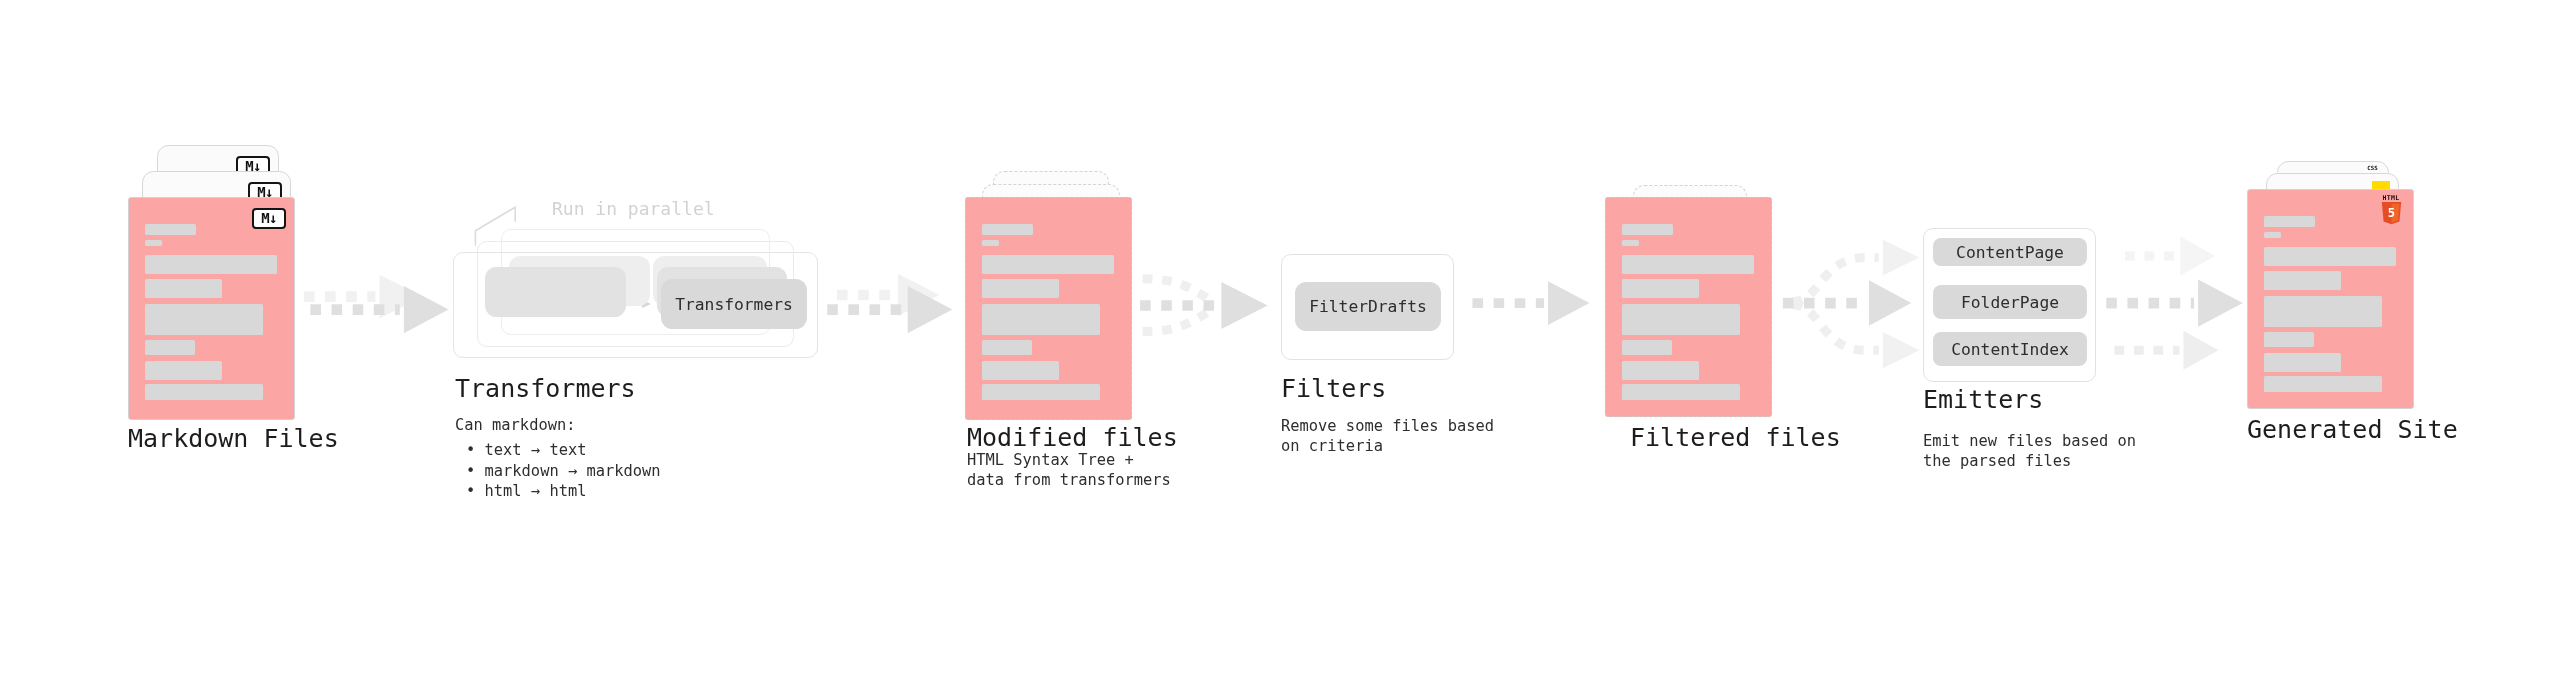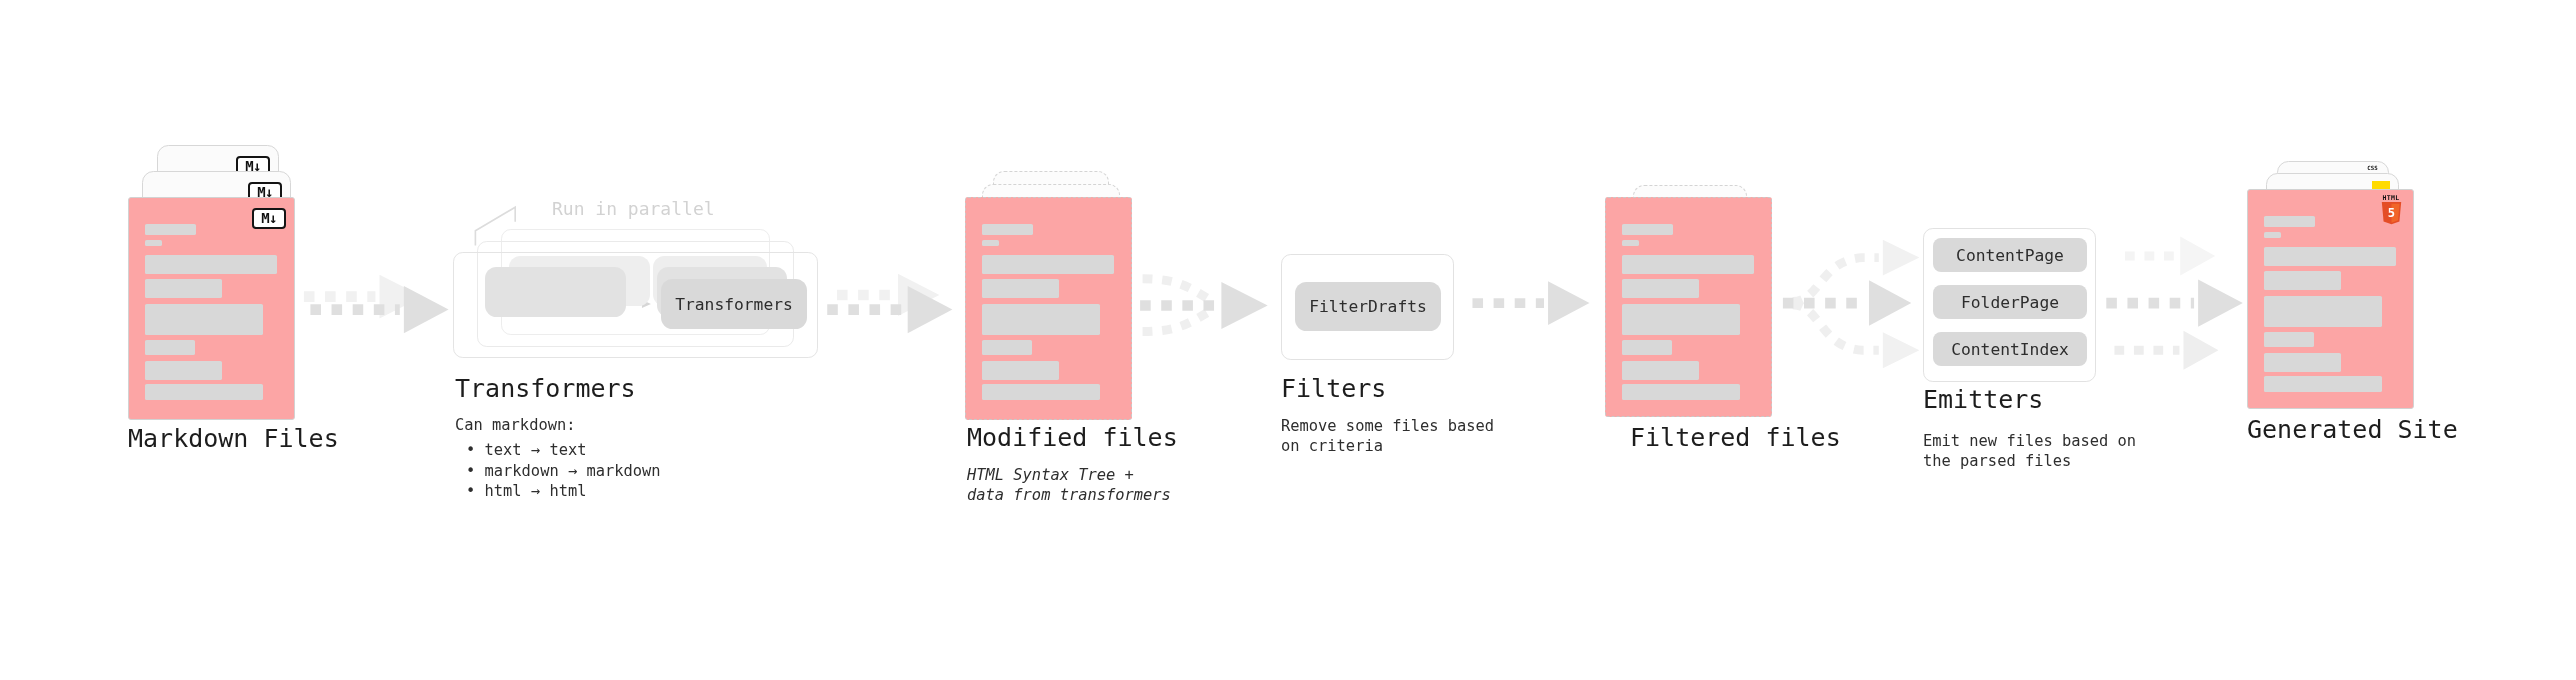--- a/index.html
+++ b/index.html
@@ -149,21 +149,21 @@
     <div class="bar b1"></div>
     <div class="bar b2"></div>
     <div class="bar b3"></div>
     <div class="bar b4"></div>
     <div class="bar b5"></div>
     <div class="bar b6"></div>
     <div class="bar b7"></div>
     <div class="bar b8"></div>
   </div>
   <div class="h" style="left:967px;top:425px;">Modified files</div>
-  <div class="desc" style="left:967px;top:465px;font-style:italic;">HTML Syntax Tree +
+  <div class="desc" style="left:967px;top:450px;">HTML Syntax Tree +
 data from transformers</div>
 
   <div class="obox bg" style="left:1281px;top:254px;width:173px;height:106px;z-index:2;border-color:#e2e2e2;"></div>
   <div class="pill" style="left:1295px;top:282px;width:146px;height:49px;z-index:3;">FilterDrafts</div>
   <div class="h" style="left:1281px;top:376px;">Filters</div>
   <div class="desc" style="left:1281px;top:416px;">Remove some files based
 on criteria</div>
 
   <div class="gcard dashed" style="left:1633px;top:185px;width:114px;height:57px;z-index:1;"></div>
   <div class="card dashed" style="left:1605px;top:197px;width:167px;height:220px;z-index:2;">
@@ -172,21 +172,21 @@
     <div class="bar b3"></div>
     <div class="bar b4"></div>
     <div class="bar b5"></div>
     <div class="bar b6"></div>
     <div class="bar b7"></div>
     <div class="bar b8"></div>
   </div>
   <div class="h" style="left:1622px;top:425px;margin-left:8px;">Filtered files</div>
 
   <div class="obox bg" style="left:1923px;top:228px;width:173px;height:154px;z-index:2;border-color:#e2e2e2;"></div>
-  <div class="pill sm" style="left:1933px;top:238px;width:154px;height:34px;z-index:3;">ContentPage</div>
+  <div class="pill sm" style="left:1933px;top:238px;width:154px;height:28px;z-index:3;">ContentPage</div>
   <div class="pill sm" style="left:1933px;top:285px;width:154px;height:34px;z-index:3;">FolderPage</div>
   <div class="pill sm" style="left:1933px;top:332px;width:154px;height:34px;z-index:3;">ContentIndex</div>
   <div class="h" style="left:1923px;top:387px;">Emitters</div>
   <div class="desc" style="left:1923px;top:431px;">Emit new files based on
 the parsed files</div>
 
   <div class="gcard" style="left:2277px;top:161px;width:112px;height:211px;z-index:1;">
     <div class="cssbadge" style="right:6.5px;top:4.1px;">
       <div class="t">CSS</div>
       <div class="u"></div>

